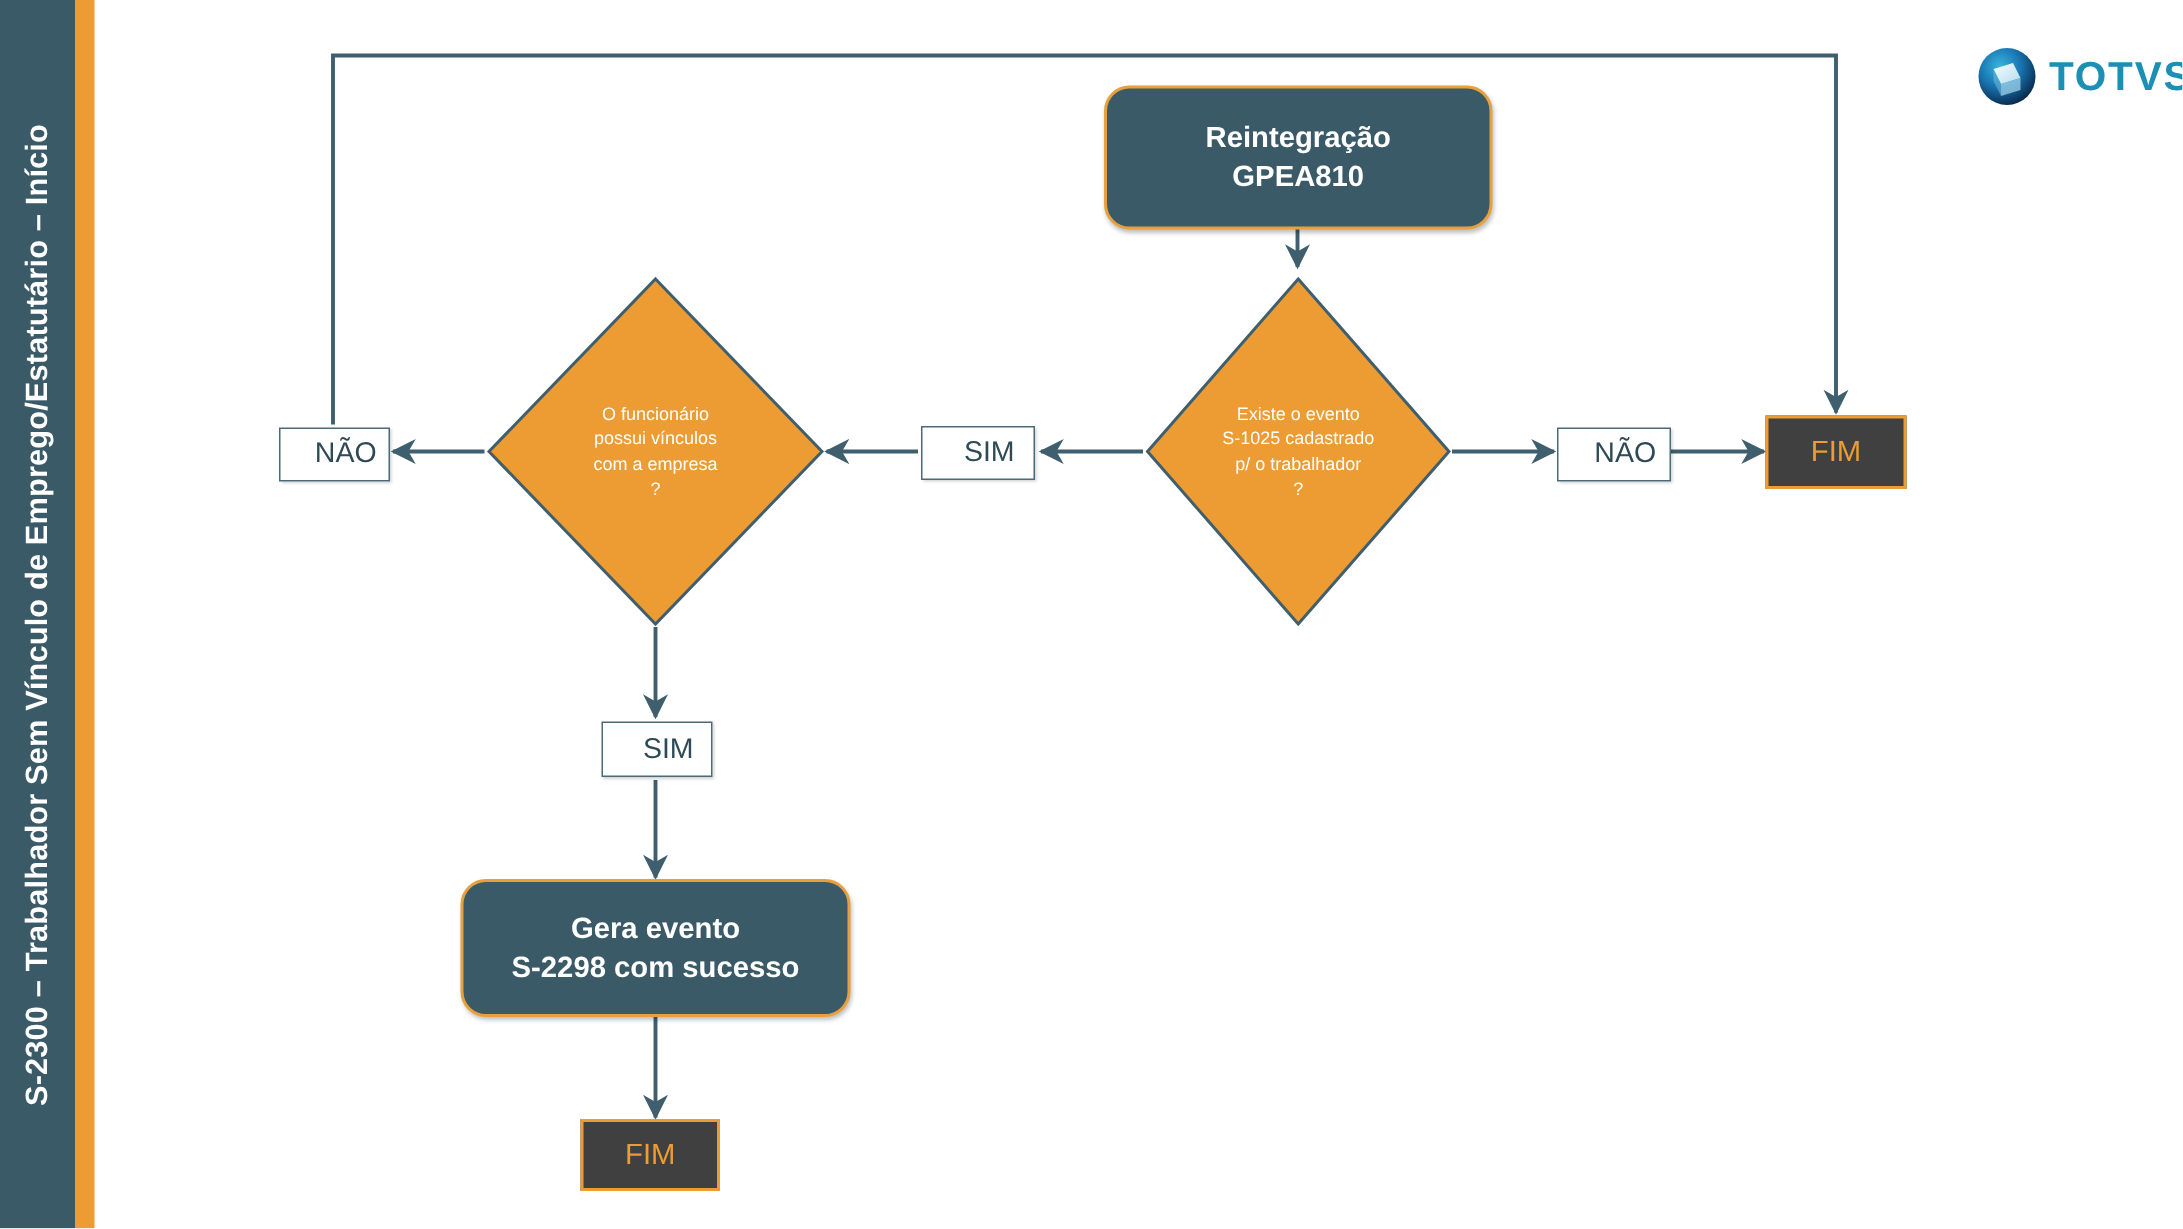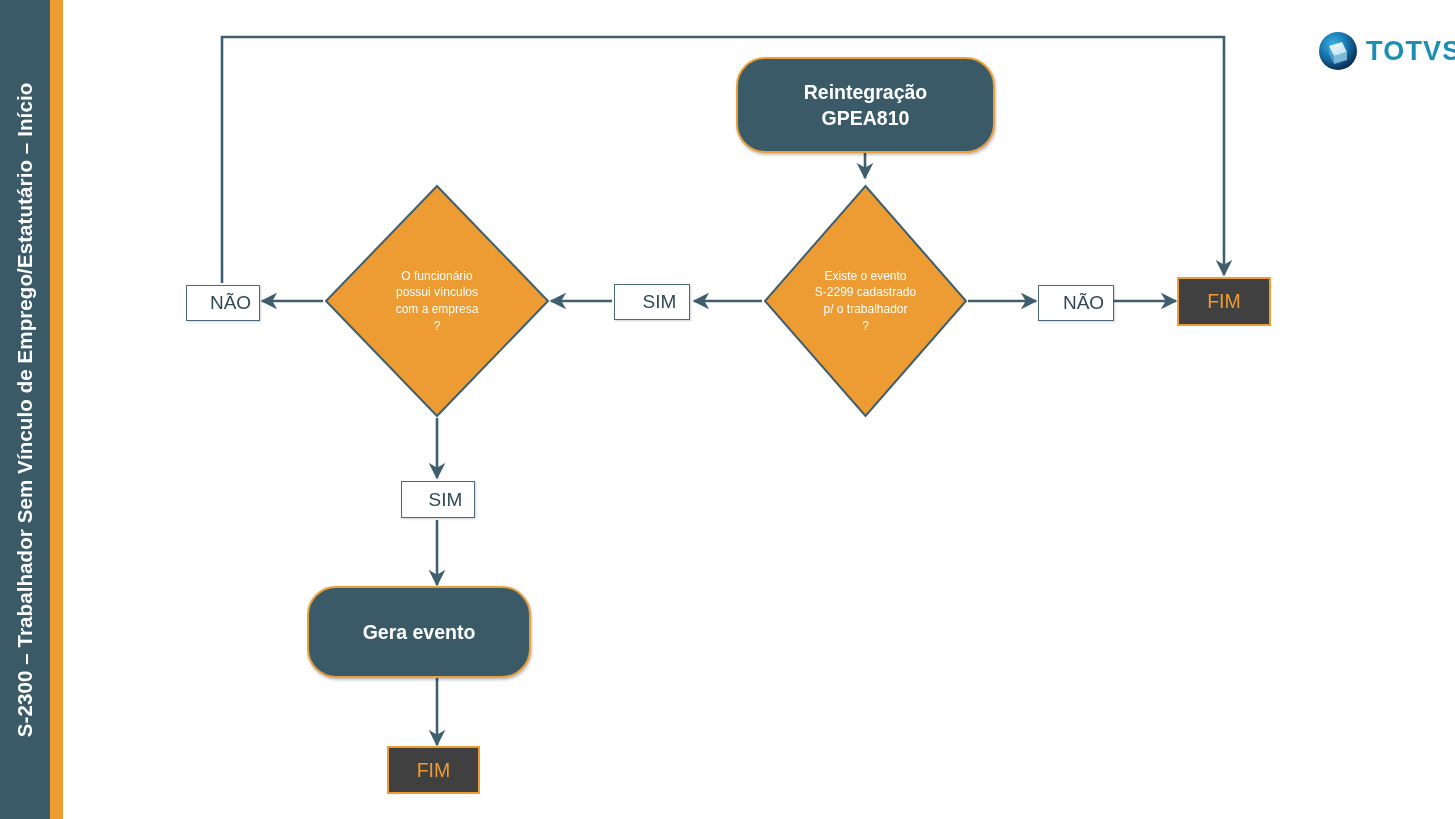--- a/index.html
+++ b/index.html
@@ -91,21 +91,21 @@
     display: flex;
     align-items: center;
     justify-content: center;
     text-align: center;
   }
 
   
   .proc {
     background: #3A5A68;
     border: 2.5px solid #E8A03C;
-    border-radius: 29px;
+    border-radius: 17px;
     color: #ffffff;
     font-size: 19.5px;
     font-weight: bold;
     line-height: 1.35;
     box-shadow: 1px 2px 3px rgba(0,0,0,0.25);
   }
 
   
   .label-box {
     background: #ffffff;
@@ -230,21 +230,21 @@
       <div>Reintegração</div>
       <div>GPEA810</div>
     </div>
   </div>
 
   <div class="diamond-wrap" style="left:762px; top:183px; width:207px; height:236px;">
     <svg width="207" height="236" viewBox="0 0 207 236">
       <polygon points="103.5,3 204,118 103.5,233 3,118" fill="#ED9B33" stroke="#3F5F6E" stroke-width="2"></polygon>
     </svg>
     <div class="diamond-text">Existe o evento
-S-2299 cadastrado
+S-1025 cadastrado
 p/ o trabalhador
 ?</div>
   </div>
 
   <div class="diamond-wrap" style="left:323px; top:183px; width:228px; height:236px;">
     <svg width="228" height="236" viewBox="0 0 228 236">
       <polygon points="114,3 225,118 114,233 3,118" fill="#ED9B33" stroke="#3F5F6E" stroke-width="2"></polygon>
     </svg>
     <div class="diamond-text">O funcionário
 possui vínculos
@@ -265,23 +265,24 @@
   </div>
 
   <div class="node label-box" style="left:401px; top:481px; width:74px; height:37px;">
     <span>SIM</span>
   </div>
 
   <div class="node fim-box" style="left:1177px; top:277px; width:94px; height:49px;">
     <span>FIM</span>
   </div>
 
-  <div class="node proc" style="left:307px; top:586px; width:224px; height:92px;">
+  <div class="node proc" style="left:307px; top:586px; width:260px; height:92px;">
     <div>
       <div>Gera evento</div>
+      <div>S-2298 com sucesso</div>
     </div>
   </div>
 
   <div class="node fim-box" style="left:387px; top:746px; width:93px; height:48px;">
     <span>FIM</span>
   </div>
 
 </div>
 
 </body></html>

